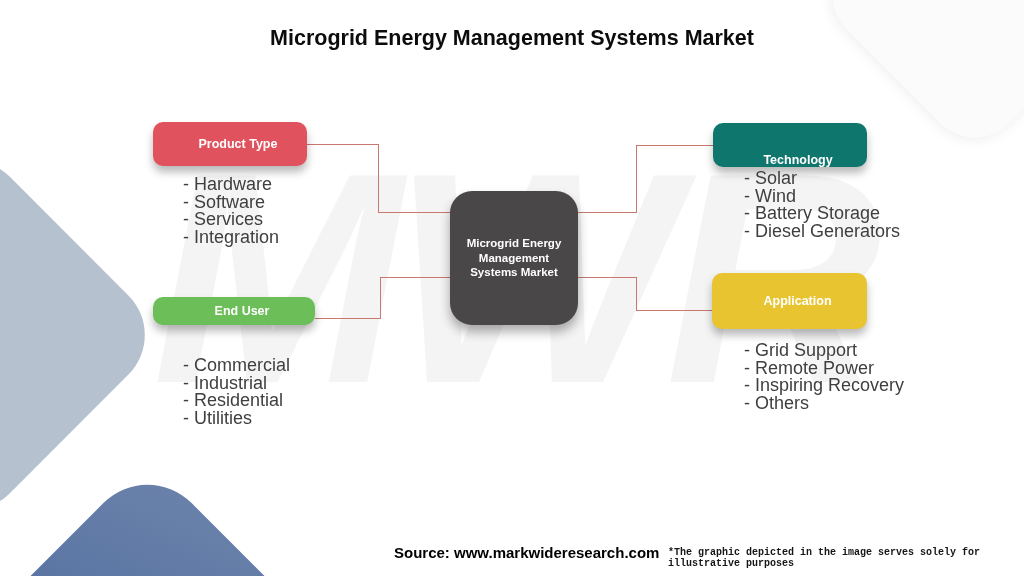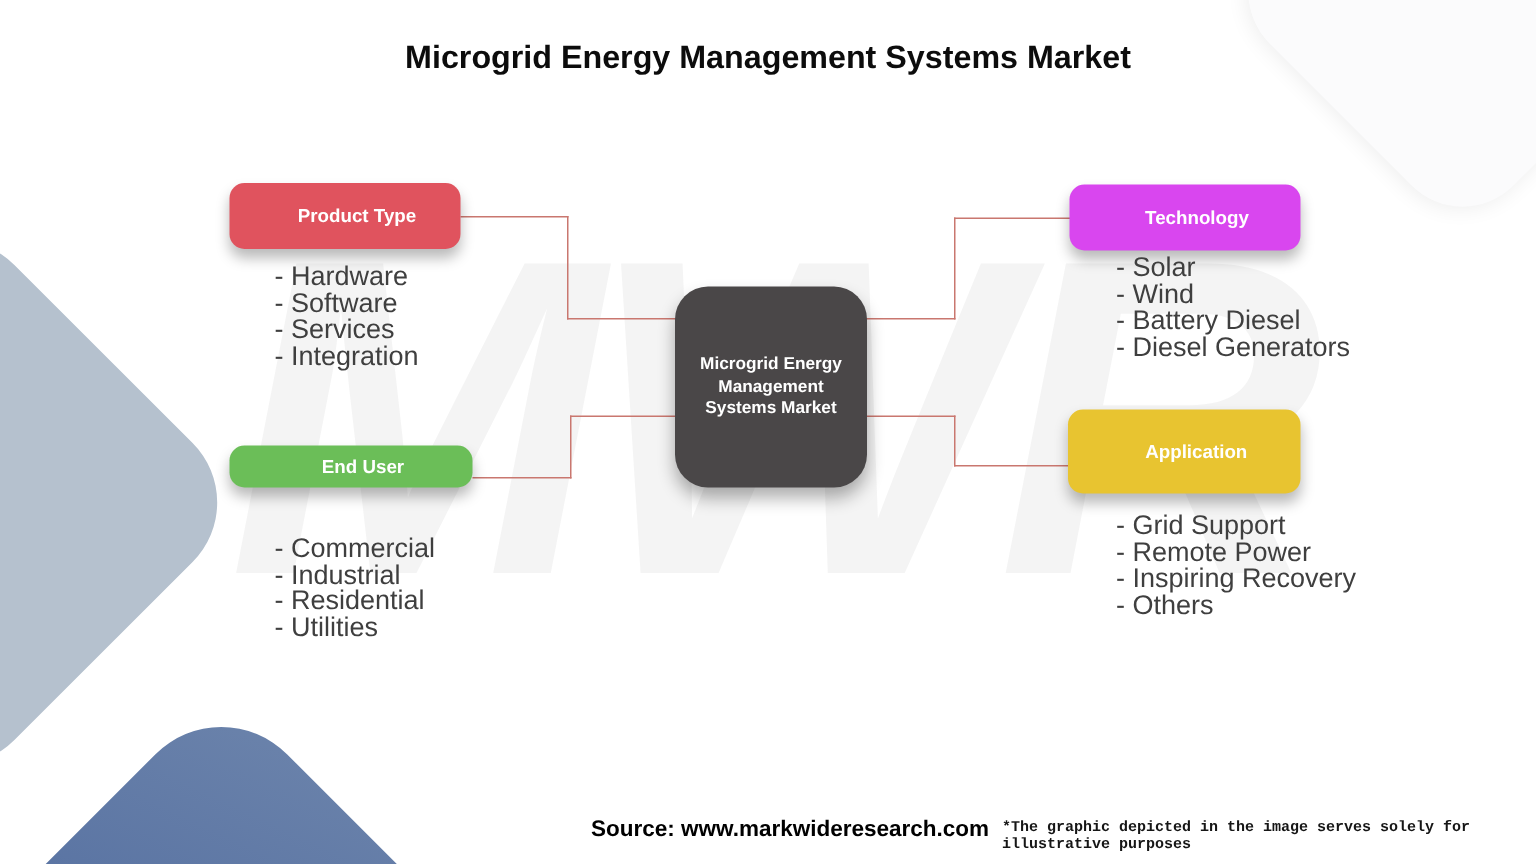--- a/index.html
+++ b/index.html
@@ -114,27 +114,27 @@
   <div class="node node-product" style="background-color: rgb(224, 83, 94);">
     <span>Product Type</span>
   </div>
   <div class="item-list list-product">
     <div>- Hardware</div>
     <div>- Software</div>
     <div>- Services</div>
     <div>- Integration</div>
   </div>
 
-  <div class="node node-tech" style="background-color: #d946ef;">
+  <div class="node node-tech" style="background-color: #0f766e; align-items: flex-end;">
     <span>Technology</span>
   </div>
   <div class="item-list list-tech">
     <div>- Solar</div>
     <div>- Wind</div>
-    <div>- Battery Diesel</div>
+    <div>- Battery Storage</div>
     <div>- Diesel Generators</div>
   </div>
 
   <div class="node node-enduser" style="background-color: rgb(107, 190, 88);">
     <span>End User</span>
   </div>
   <div class="item-list list-enduser">
     <div>- Commercial</div>
     <div>- Industrial</div>
     <div>- Residential</div>

